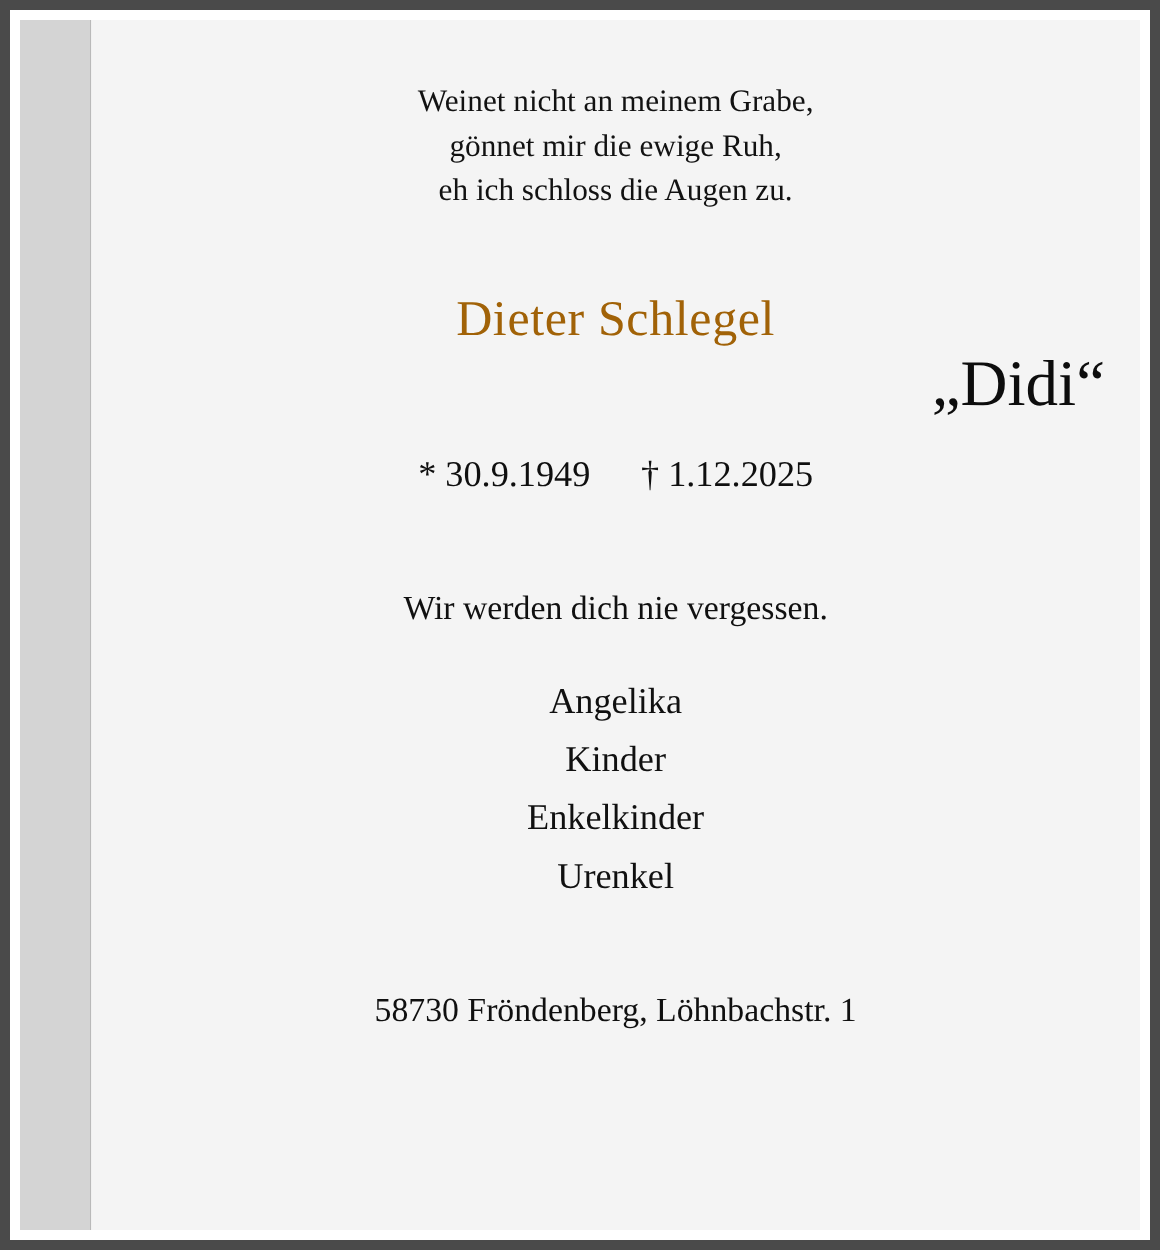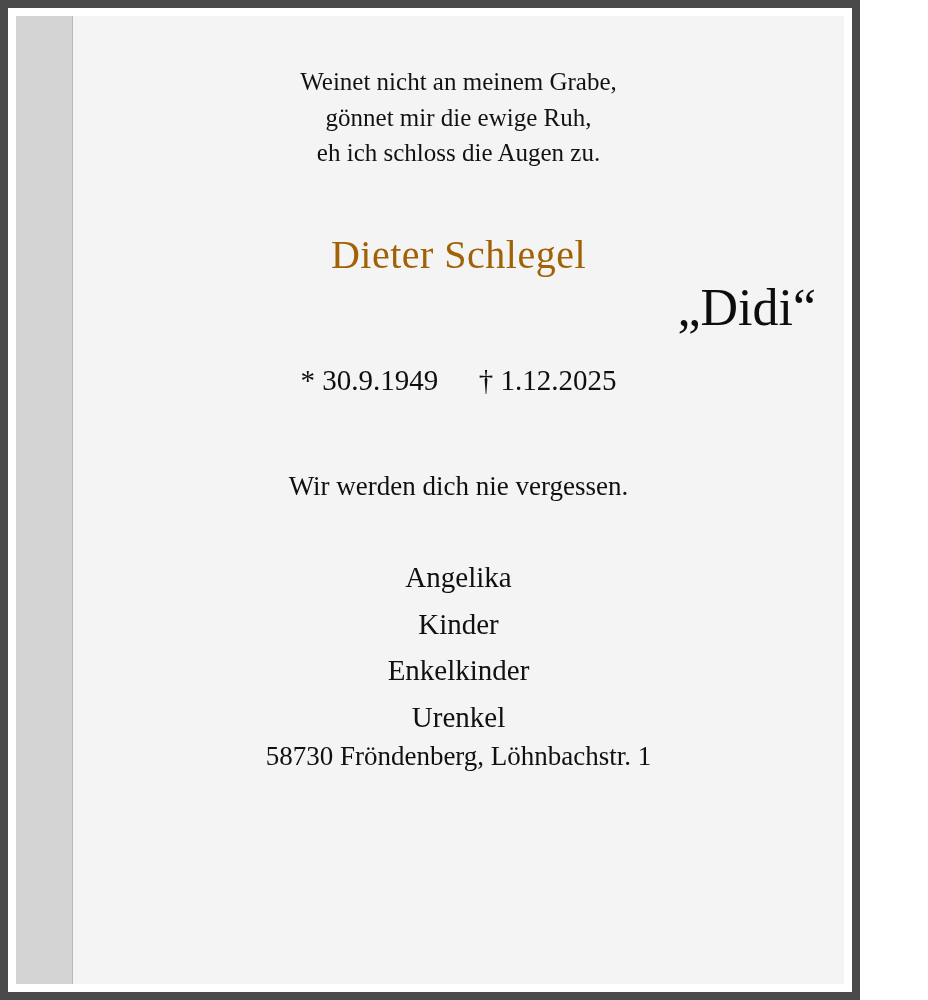--- a/index.html
+++ b/index.html
@@ -9,21 +9,21 @@
   }
   body {
     width: 928px;
     height: 1000px;
     font-family: "Liberation Serif", serif;
     color: #111111;
   }
   .obituary-frame {
     position: relative;
     box-sizing: border-box;
-    width: 860px;
+    width: 928px;
     height: 1000px;
     background: #ffffff;
     border: 8px solid #4a4a4a;
     padding: 0;
   }
   .left-gutter {
     position: absolute;
     left: 8px;
     top: 8px;
     bottom: 8px;
@@ -76,26 +76,27 @@
   .dates .sep {
     display: inline-block;
     width: 26px;
   }
   .memorial-line {
     margin-top: 74px;
     font-size: 27px;
     color: #101010;
   }
   .survivors {
-    margin-top: 52px;
+    margin-top: 36px;
     font-size: 29px;
     line-height: 1.62;
     color: #101010;
   }
   .address {
+    margin-top: 68px;
     font-size: 27px;
     color: #101010;
   }
   .footnote {
     margin-top: 24px;
     font-size: 25px;
     color: #101010;
   }
 </style>
 </head>

